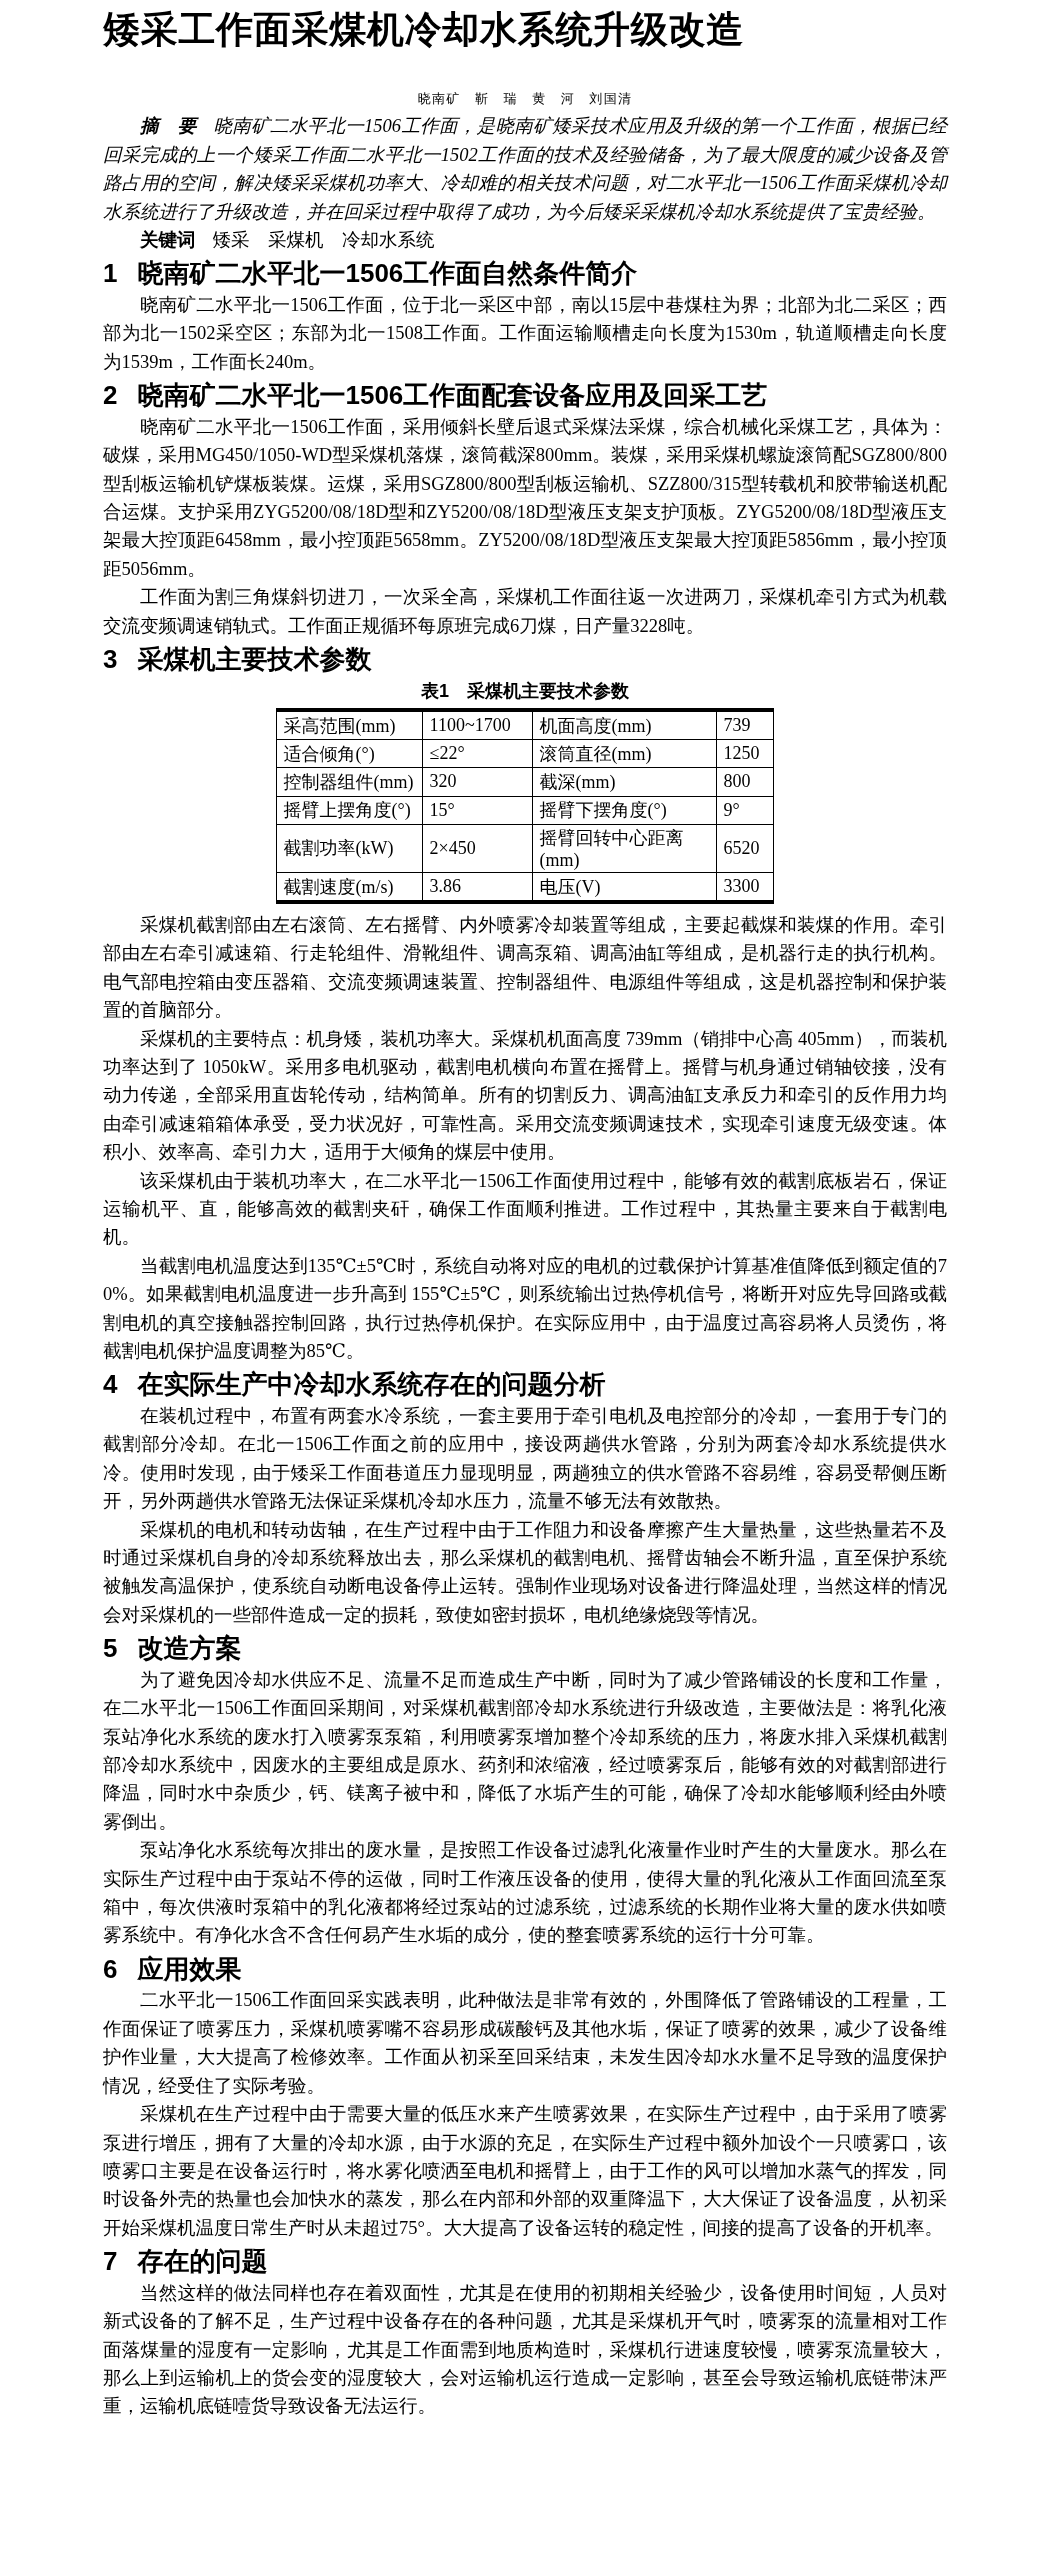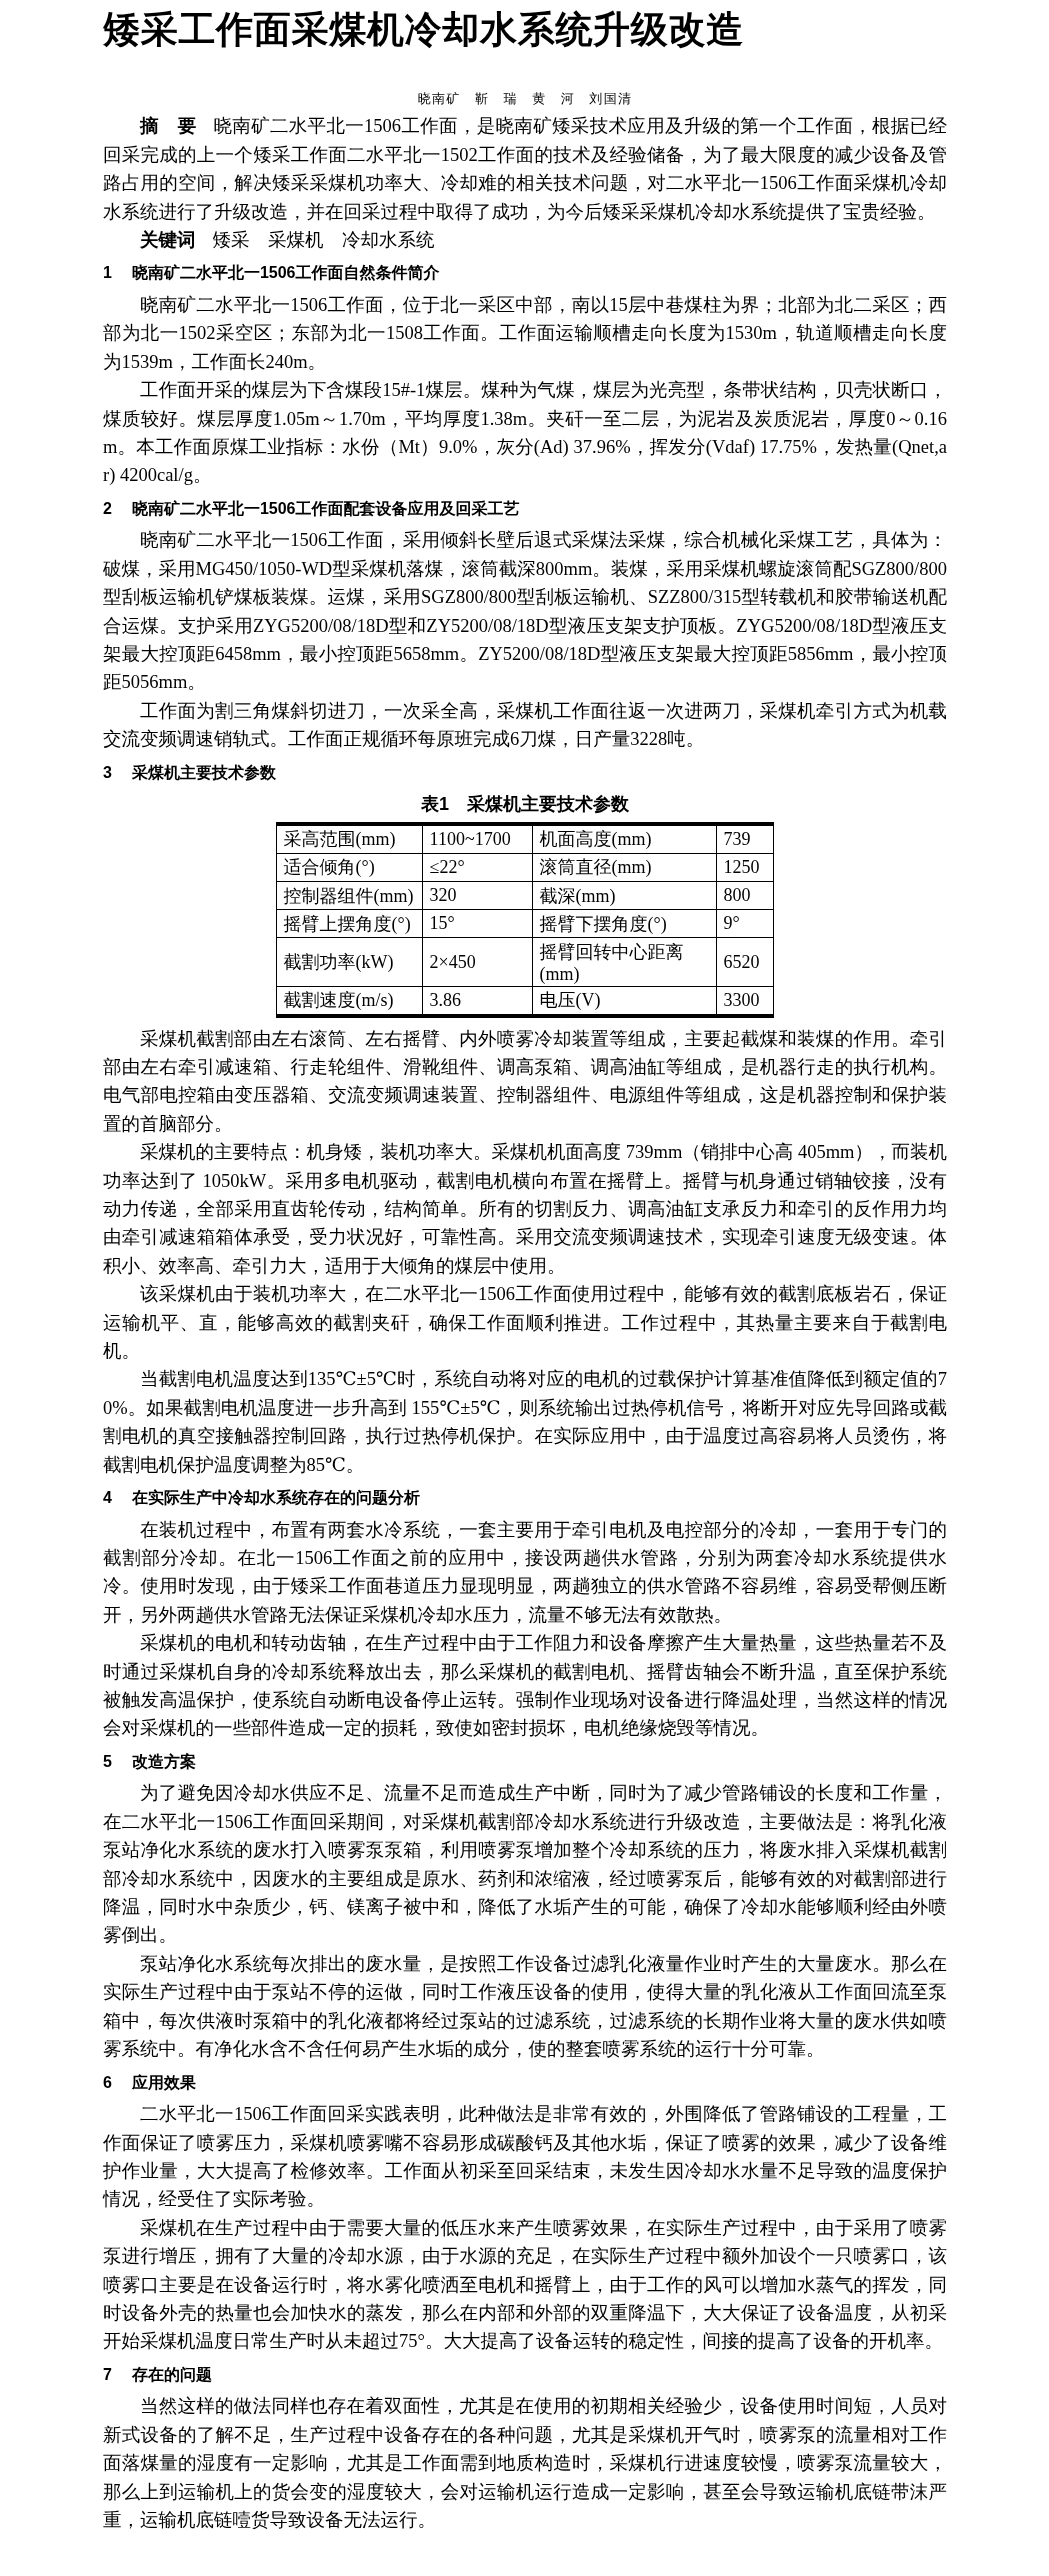--- a/index.html
+++ b/index.html
@@ -1,26 +1,26 @@
 <!DOCTYPE html>
 <html style="font-size:10.6px"><head>
 <meta charset="utf-8">
 <style>
   html,body{margin:0;padding:0;background:#ffffff;color:#000;}
   body{width:1050px;font-family:"Liberation Serif","DejaVu Serif",serif;}
   .page{box-sizing:border-box;width:1050px;padding:6.6px 103px 26.5px 103px;}
   .title{font-family:"Liberation Sans","DejaVu Sans",sans-serif;font-weight:bold;
          font-size:37px;line-height:1.25;letter-spacing:0.7px;margin:0;}
   .authors{font-size:13px;line-height:26.5px;text-align:center;margin-top:33px;letter-spacing:1.3px;}
-  .abstract{margin-top:29px;}
+  .abstract{margin-top:29px;font-style:italic;}
   p.body,.abstract,.keywords{font-size:18.5px;line-height:28.4px;text-align:justify;
       word-break:break-all;margin:0;text-indent:2em;}
   .label-bold{font-family:"Liberation Sans","DejaVu Sans",sans-serif;font-weight:bold;margin-right:17px;}
   h2.sec{font-family:"Liberation Sans","DejaVu Sans",sans-serif;font-weight:bold;
-         font-size:16px;line-height:30px;margin:4px 0 2.6px 0;}
+         font-size:26px;line-height:30px;margin:4px 0 2.6px 0;}
   .sec-num{margin-right:20px;}
   .tbl-caption{font-family:"Liberation Sans","DejaVu Sans",sans-serif;font-weight:bold;
          font-size:18px;line-height:29px;text-align:center;margin-top:1.3px;}
   table.params{border-collapse:collapse;margin:2.6px auto 6.6px auto;table-layout:fixed;width:497px;
          border-top:4.6px solid #000;border-bottom:4.6px solid #000;font-size:18px;}
   table.params td{border:1.3px solid #000;padding:1.3px 2.6px 1.3px 6.6px;height:24.5px;overflow:hidden;}
 </style>
 </head>
 <body>
 
@@ -29,21 +29,20 @@
   <h1 class="title">矮采工作面采煤机冷却水系统升级改造</h1>
 
   <div class="authors">晓南矿　靳　瑞　黄　河　刘国清</div>
 
   <p class="abstract"><span class="label-bold">摘　要</span><span>晓南矿二水平北一1506工作面，是晓南矿矮采技术应用及升级的第一个工作面，根据已经回采完成的上一个矮采工作面二水平北一1502工作面的技术及经验储备，为了最大限度的减少设备及管路占用的空间，解决矮采采煤机功率大、冷却难的相关技术问题，对二水平北一1506工作面采煤机冷却水系统进行了升级改造，并在回采过程中取得了成功，为今后矮采采煤机冷却水系统提供了宝贵经验。</span></p>
 
   <p class="keywords"><span class="label-bold">关键词</span><span>矮采　采煤机　冷却水系统</span></p>
 
   <h2 class="sec"><span class="sec-num">1</span><span>晓南矿二水平北一1506工作面自然条件简介</span></h2>
   <p class="body">晓南矿二水平北一1506工作面，位于北一采区中部，南以15层中巷煤柱为界；北部为北二采区；西部为北一1502采空区；东部为北一1508工作面。工作面运输顺槽走向长度为1530m，轨道顺槽走向长度为1539m，工作面长240m。</p>
-  <p class="body">工作面开采的煤层为下含煤段15#-1煤层。煤种为气煤，煤层为光亮型，条带状结构，贝壳状断口，煤质较好。煤层厚度1.05m～1.70m，平均厚度1.38m。夹矸一至二层，为泥岩及炭质泥岩，厚度0～0.16m。本工作面原煤工业指标：水份（Mt）9.0%，灰分(Ad) 37.96%，挥发分(Vdaf) 17.75%，发热量(Qnet,ar) 4200cal/g。</p>
 
   <h2 class="sec"><span class="sec-num">2</span><span>晓南矿二水平北一1506工作面配套设备应用及回采工艺</span></h2>
   <p class="body">晓南矿二水平北一1506工作面，采用倾斜长壁后退式采煤法采煤，综合机械化采煤工艺，具体为：破煤，采用MG450/1050-WD型采煤机落煤，滚筒截深800mm。装煤，采用采煤机螺旋滚筒配SGZ800/800型刮板运输机铲煤板装煤。运煤，采用SGZ800/800型刮板运输机、SZZ800/315型转载机和胶带输送机配合运煤。支护采用ZYG5200/08/18D型和ZY5200/08/18D型液压支架支护顶板。ZYG5200/08/18D型液压支架最大控顶距6458mm，最小控顶距5658mm。ZY5200/08/18D型液压支架最大控顶距5856mm，最小控顶距5056mm。</p>
   <p class="body">工作面为割三角煤斜切进刀，一次采全高，采煤机工作面往返一次进两刀，采煤机牵引方式为机载交流变频调速销轨式。工作面正规循环每原班完成6刀煤，日产量3228吨。</p>
 
   <h2 class="sec"><span class="sec-num">3</span><span>采煤机主要技术参数</span></h2>
 
   <div class="tbl-caption">表1　采煤机主要技术参数</div>
 
   <table class="params">

